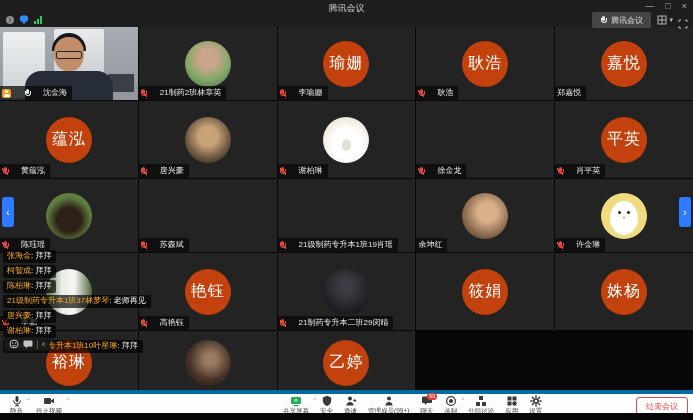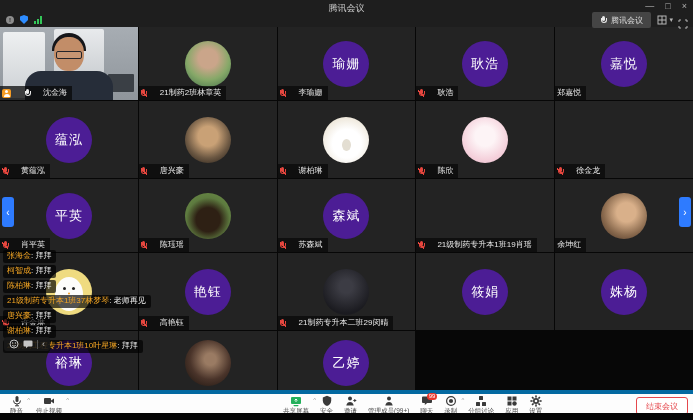--- a/index.html
+++ b/index.html
@@ -39,21 +39,21 @@
   .hostbadge::before { content:""; position:absolute; top:1.5px; left:3px; width:3px; height:3px; border-radius:50%; background:#fff; }
   .hostbadge::after { content:""; position:absolute; bottom:1px; left:1.5px; width:6px; height:3px;
                       border-radius:3px 3px 0 0; background:#fff; }
 
   
   .grid { position:absolute; left:0; top:27px; width:693px; height:363px; display:grid;
           grid-template-columns:repeat(5,1fr); grid-template-rows:73px 77px 73px 77px 63px;
           gap:1px; background:#070707; }
   .tile { position:relative; background:#232323; display:flex; align-items:center; justify-content:center; overflow:hidden; }
   .avatar { width:46px; height:46px; border-radius:50%; display:flex; align-items:center; justify-content:center; flex:none; }
-  .avatar.blue { background:#4c1d95; color:#fff; font-size:13px; letter-spacing:1px; }
+  .avatar.blue { background:#c2410c; color:#fff; font-size:16px; letter-spacing:1px; }
   .tlabel { position:absolute; left:0; bottom:0; max-width:98%; background:rgba(8,8,8,.74); color:#e8e8e8;
             font-size:8px; line-height:10px; padding:2px 5px 2px 2px; display:flex; align-items:center; gap:13px;
             white-space:nowrap; overflow:hidden; z-index:2; }
 
   
   .ph-woman   { background:radial-gradient(circle at 50% 38%, #caa58a 26%, #86a868 58%, #4e7a50 90%); }
   .ph-shiba   { background:radial-gradient(circle at 50% 42%, #c9a176 28%, #6b5742 62%, #2c241c 92%); }
   .ph-bird    { background:radial-gradient(circle at 52% 58%, #ffffff 40%, #efe9dd 72%, #d9d2c2 100%); }
   .ph-bird::after { content:""; width:9px; height:12px; border-radius:50%; background:#e3ded2; margin-top:10px; }
   .ph-pink    { background:radial-gradient(circle at 50% 42%, #fdf4f6 28%, #f4cfda 68%, #ecb9cf 100%); }
@@ -211,27 +211,20 @@
       </div>
     </div>
     <div class="tile">
       <div class="avatar ph-bird"></div>
       <div class="tlabel">
         <span class="mic muted"></span>
         <span>谢柏琳</span>
       </div>
     </div>
     <div class="tile">
-      <div class="avatar ph-pink"></div>
-      <div class="tlabel">
-        <span class="mic muted"></span>
-        <span>陈欣</span>
-      </div>
-    </div>
-    <div class="tile">
       <div class="tlabel">
         <span class="mic muted"></span>
         <span>徐金龙</span>
       </div>
     </div>
 
     <div class="tile">
       <div class="avatar blue">平英</div>
       <div class="tlabel">
         <span class="mic muted"></span>
@@ -239,21 +232,20 @@
       </div>
     </div>
     <div class="tile">
       <div class="avatar ph-bear"></div>
       <div class="tlabel">
         <span class="mic muted"></span>
         <span>陈珏瑶</span>
       </div>
     </div>
     <div class="tile">
-      <div class="avatar blue">森斌</div>
       <div class="tlabel">
         <span class="mic muted"></span>
         <span>苏森斌</span>
       </div>
     </div>
     <div class="tile">
       <div class="tlabel">
         <span class="mic muted"></span>
         <span>21级制药专升本1班19肖瑶</span>
       </div>
@@ -263,20 +255,27 @@
       <div class="tlabel">
         <span>余坤红</span>
       </div>
     </div>
 
     <div class="tile">
       <div class="avatar ph-penguin"></div>
       <div class="tlabel">
         <span class="mic muted"></span>
         <span>许金琳</span>
+      </div>
+    </div>
+    <div class="tile">
+      <div class="avatar ph-fall"></div>
+      <div class="tlabel">
+        <span class="mic muted"></span>
+        <span>李鹏</span>
       </div>
     </div>
     <div class="tile">
       <div class="avatar blue">艳钰</div>
       <div class="tlabel">
         <span class="mic muted"></span>
         <span>高艳钰</span>
       </div>
     </div>
     <div class="tile">

